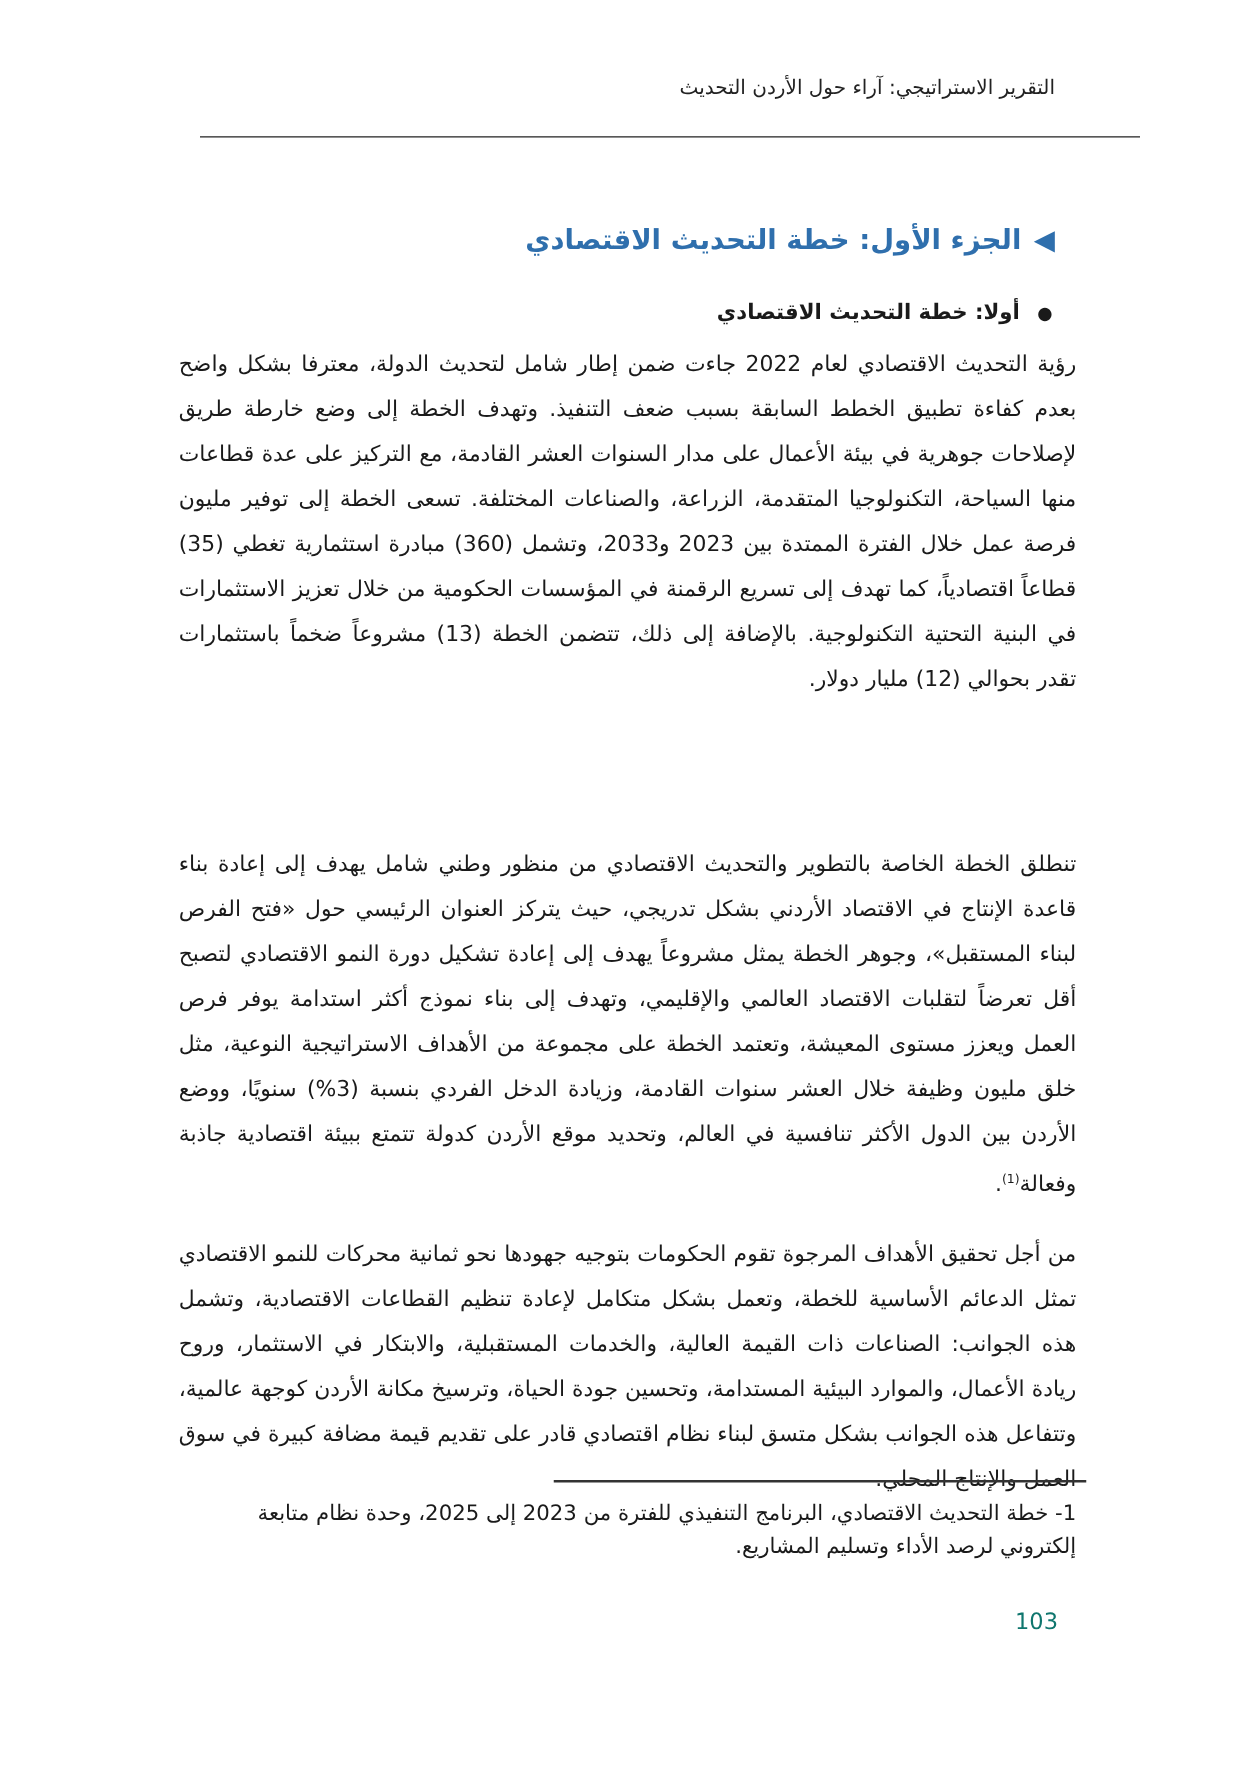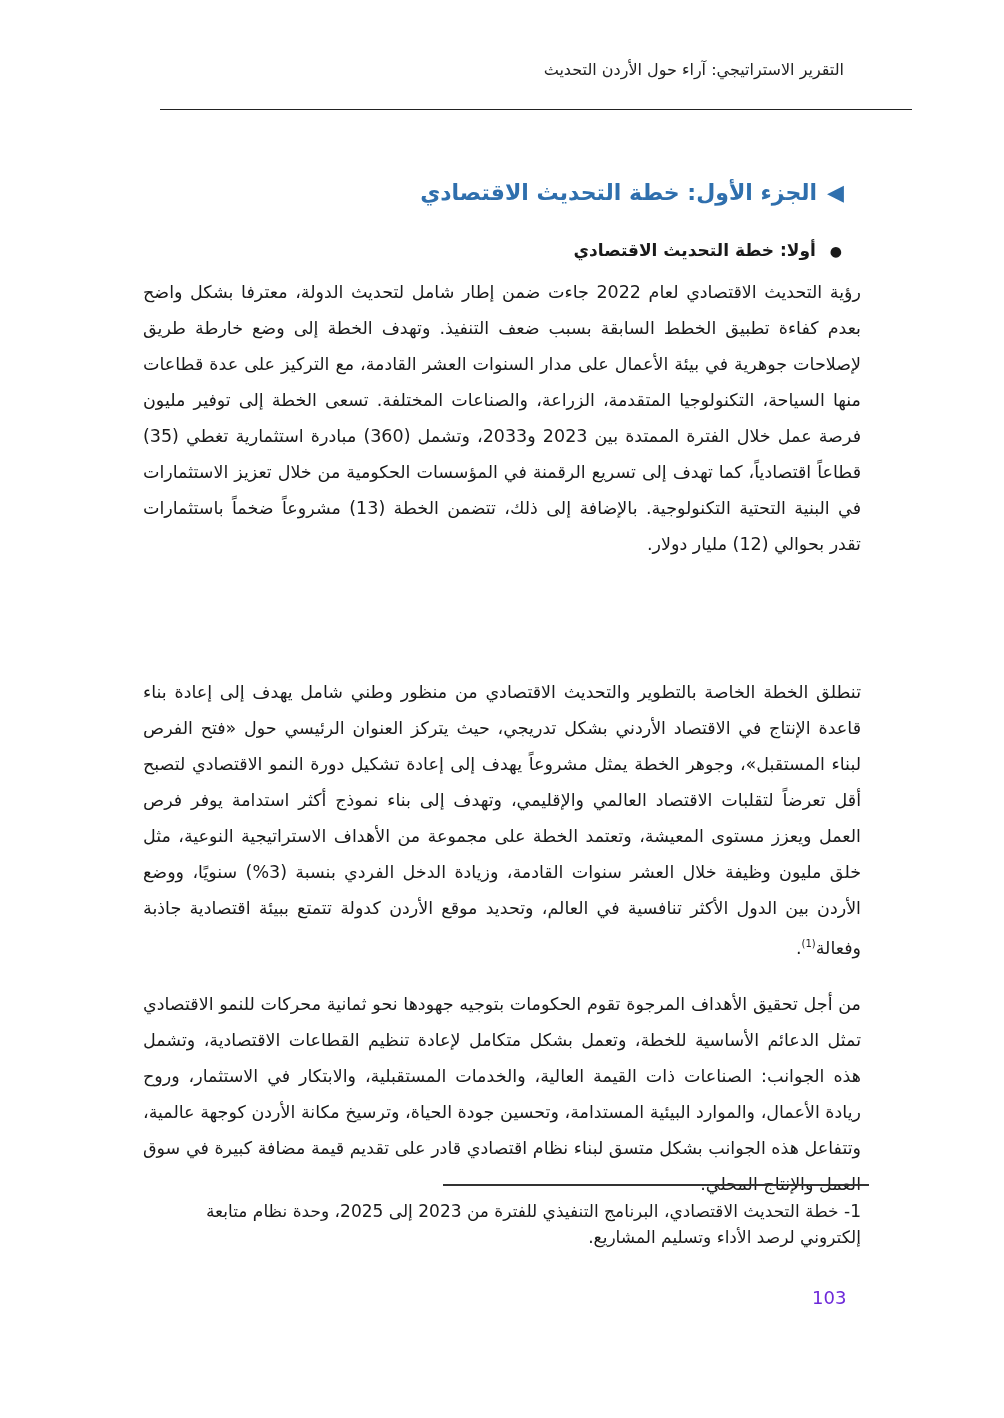--- a/index.html
+++ b/index.html
@@ -35,21 +35,21 @@
   .p2 { top: 634px; margin-top: 40px; }
   .p3 { top: 946px; margin-top: 40px; }
   .footnote-rule {
     position: absolute; top: 1184px; left: 443px; width: 426px; height: 2px; background: #333;
   }
   .footnote {
     position: absolute; top: 1198px; right: 143px; left: 143px;
     direction: rtl; text-align: right; font-size: 17px; line-height: 26px; color: #1a1a1a;
   }
   .page-number {
-    position: absolute; top: 1287px; left: 812px; font-size: 18px; color: #6d28d9;
+    position: absolute; top: 1287px; left: 812px; font-size: 18px; color: #0f766e;
   }
   sup { font-size: 10px; }
 </style>
 </head>
 <body>
 
 <div class="running-header">التقرير الاستراتيجي: آراء حول الأردن التحديث</div>
 <div class="header-rule"></div>
 
 <div class="section-title">

